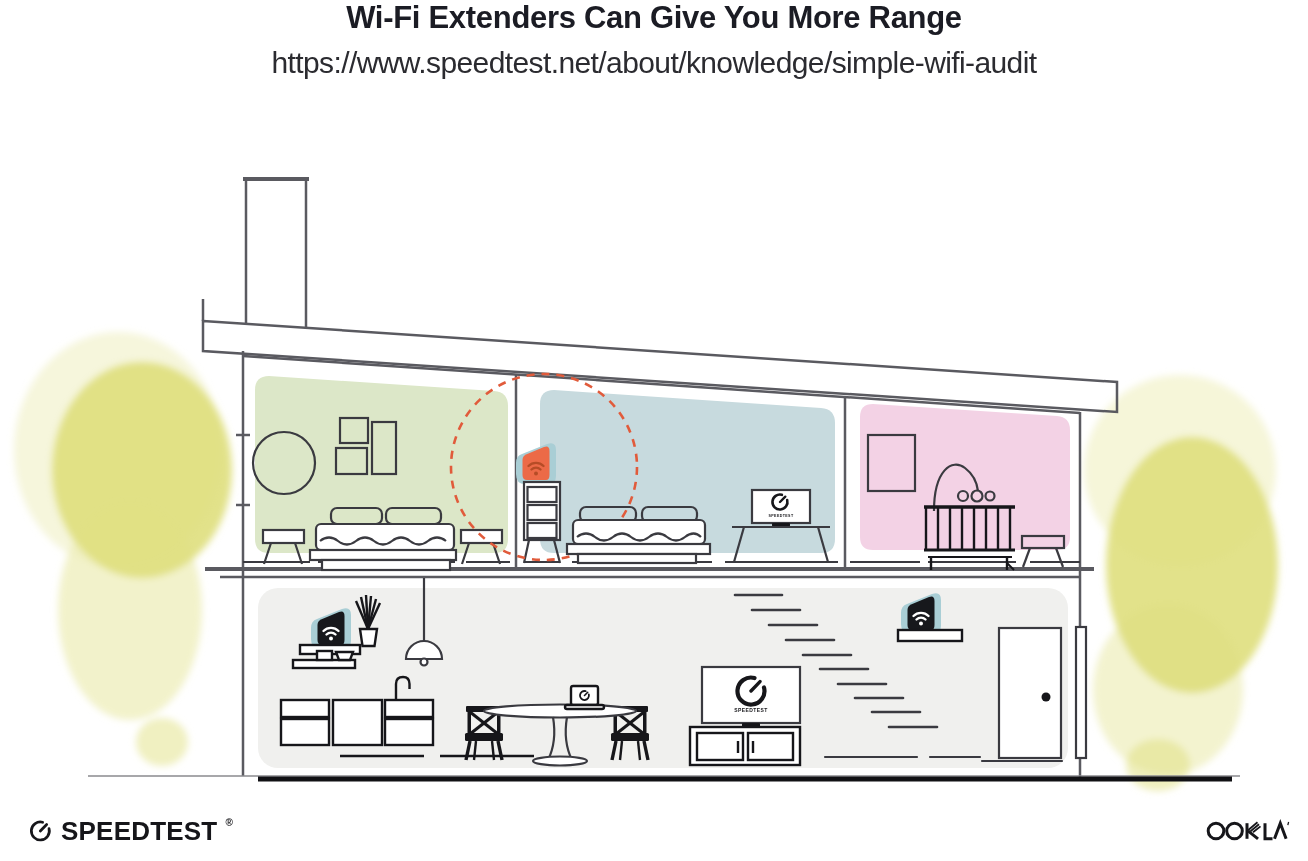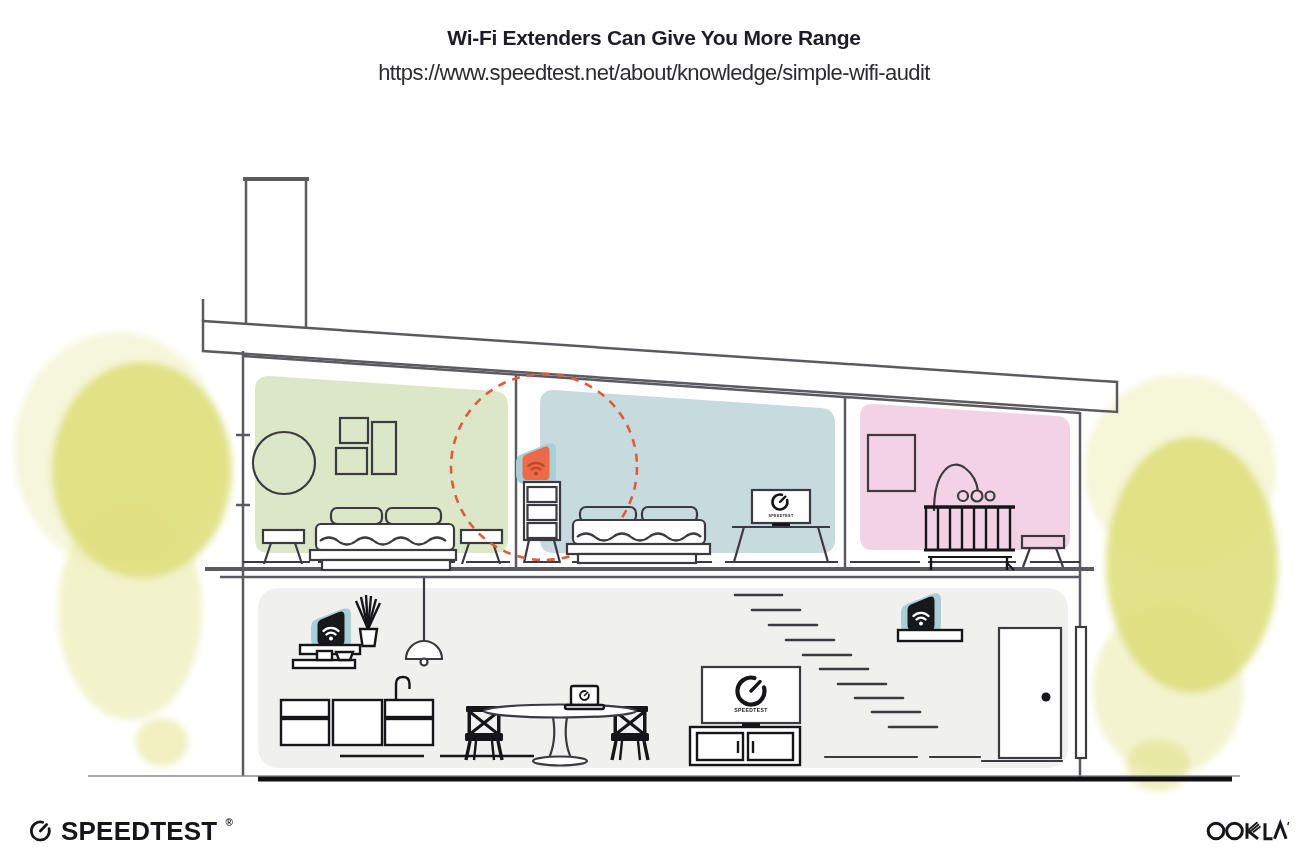--- a/index.html
+++ b/index.html
@@ -7,22 +7,22 @@
     --green-room:#dce7c8; --blue-room:#c7dade; --pink-room:#f3d2e5; --ground-floor:#f0f0ee;
     --foliage:#dfdf7d; --foliage-light:#eeeeba;
     --extender-orange:#ec6a47; --extender-orange-dark:#b64c26; --extender-teal:#a9ced5;
     --device-black:#17181c; --signal-dashed:#e15b3b;
     --structure-line:#5a5a60; --furniture-line:#3a3a40; --ink:#16161a;
   }
   html,body{margin:0;padding:0;background:#ffffff;}
   .stage{position:relative;width:1308px;height:861px;background:#fff;overflow:hidden;
          font-family:"Liberation Sans","DejaVu Sans",sans-serif;}
   .header{position:absolute;top:0;left:0;width:100%;text-align:center;z-index:3;}
-  .title{margin-top:26px;font-size:21px;font-weight:700;letter-spacing:-0.3px;color:var(--title-text);}
-  .url{margin-top:10px;font-size:22px;font-weight:400;letter-spacing:-0.6px;color:var(--url-text);}
+  .title{font-size:31px;font-weight:700;letter-spacing:-0.3px;color:var(--title-text);}
+  .url{margin-top:10px;font-size:30px;font-weight:400;letter-spacing:-0.6px;color:var(--url-text);}
   .scene{position:absolute;top:0;left:0;}
   
   .ln{fill:none;stroke:var(--structure-line);stroke-width:2.5;}
   .lnthick{fill:none;stroke:var(--structure-line);stroke-width:4;}
   .fn{fill:none;stroke:var(--furniture-line);stroke-width:2.2;}
   .fw{fill:#fff;stroke:var(--furniture-line);stroke-width:2.2;}
   .bk{fill:none;stroke:var(--ink);stroke-width:2.4;}
   .bw{fill:#fff;stroke:var(--ink);stroke-width:2.4;}
   .inkf{fill:var(--ink);stroke:none;}
   .tvlabel{font-family:"Liberation Sans",sans-serif;font-weight:700;fill:var(--ink);letter-spacing:.4px;}

